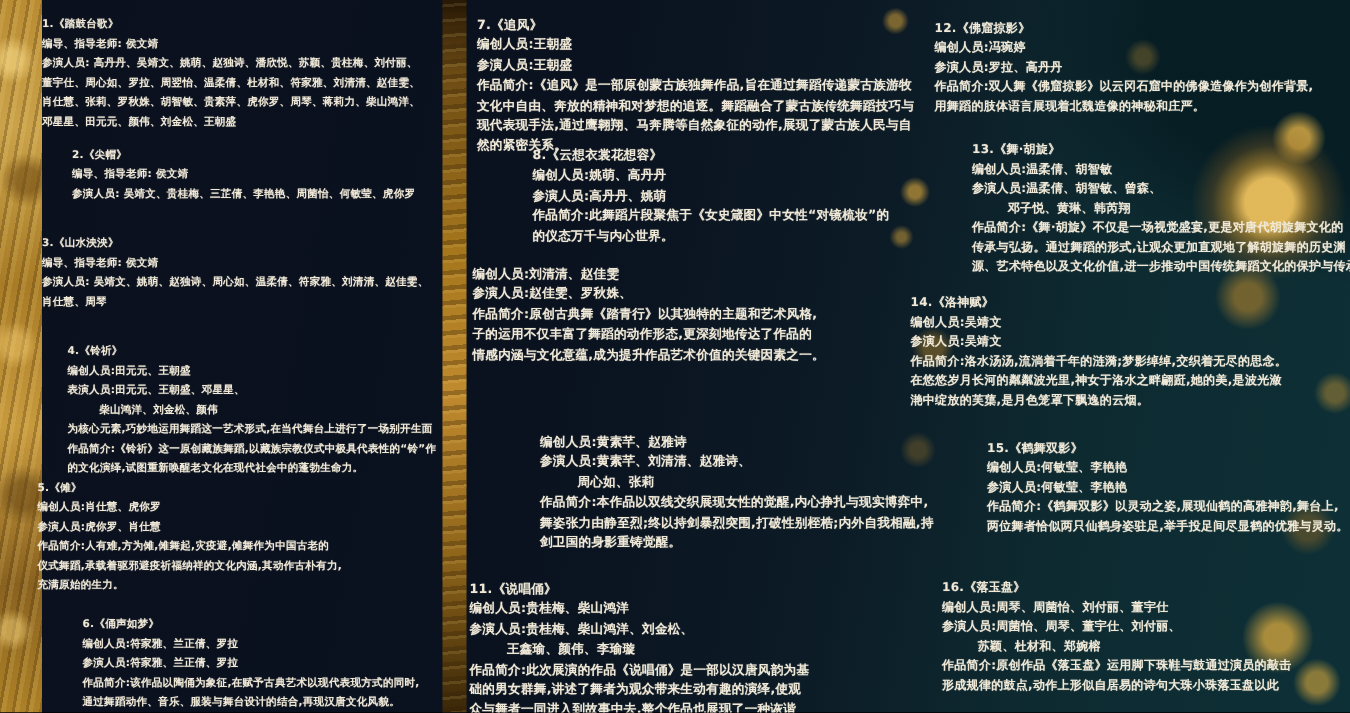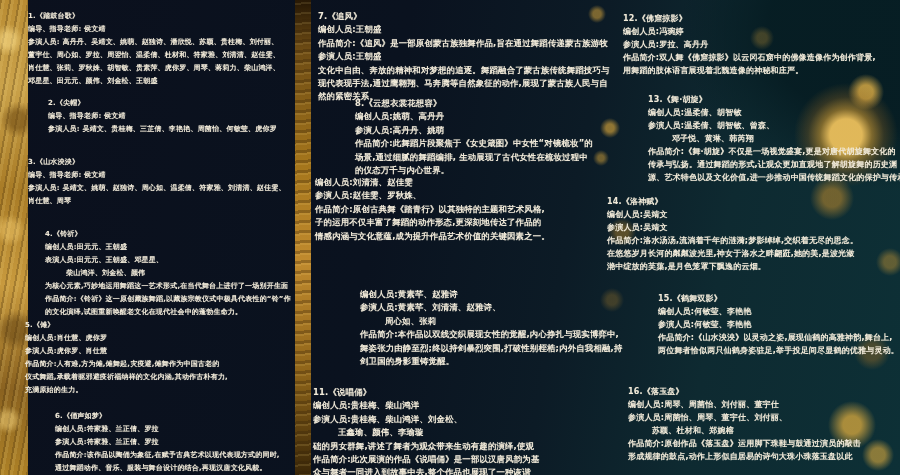--- a/index.html
+++ b/index.html
@@ -105,33 +105,32 @@
     <div class="title">6.《俑声如梦》</div>
     <div class="line">编创人员:符家雅、兰正倩、罗拉</div>
     <div class="line">参演人员:符家雅、兰正倩、罗拉</div>
     <div class="line">作品简介:该作品以陶俑为象征,在赋予古典艺术以现代表现方式的同时,</div>
     <div class="line">通过舞蹈动作、音乐、服装与舞台设计的结合,再现汉唐文化风貌。</div>
   </div>
 
   <div class="item c2" style="left:318px;top:10px">
     <div class="title">7.《追风》</div>
     <div class="line">编创人员:王朝盛</div>
+    <div class="line">参演人员:王朝盛</div>
     <div class="line">作品简介:《追风》是一部原创蒙古族独舞作品,旨在通过舞蹈传递蒙古族游牧</div>
-    <div class="line">参演人员:王朝盛</div>
     <div class="line">文化中自由、奔放的精神和对梦想的追逐。舞蹈融合了蒙古族传统舞蹈技巧与</div>
     <div class="line">现代表现手法,通过鹰翱翔、马奔腾等自然象征的动作,展现了蒙古族人民与自</div>
     <div class="line">然的紧密关系。</div>
   </div>
 
   <div class="item c2" style="left:355px;top:97px">
     <div class="title">8.《云想衣裳花想容》</div>
     <div class="line">编创人员:姚萌、高丹丹</div>
     <div class="line">参演人员:高丹丹、姚萌</div>
     <div class="line">作品简介:此舞蹈片段聚焦于《女史箴图》中女性“对镜梳妆”的</div>
-    <div class="line">场景,通过细腻的舞蹈编排, 生动展现了古代女性在梳妆过程中</div>
     <div class="line">的仪态万千与内心世界。</div>
   </div>
 
   <div class="item c2" style="left:315px;top:176px">
     <div class="line">编创人员:刘清清、赵佳雯</div>
     <div class="line">参演人员:赵佳雯、罗秋姝、</div>
     <div class="line">作品简介:原创古典舞《踏青行》以其独特的主题和艺术风格,</div>
     <div class="line">子的运用不仅丰富了舞蹈的动作形态,更深刻地传达了作品的</div>
     <div class="line">情感内涵与文化意蕴,成为提升作品艺术价值的关键因素之一。</div>
   </div>
@@ -143,22 +142,22 @@
     <div class="line">作品简介:本作品以双线交织展现女性的觉醒,内心挣扎与现实博弈中,</div>
     <div class="line">舞姿张力由静至烈;终以持剑暴烈突围,打破性别桎梏;内外自我相融,持</div>
     <div class="line">剑卫国的身影重铸觉醒。</div>
   </div>
 
   <div class="item c2" style="left:313px;top:386px">
     <div class="title">11.《说唱俑》</div>
     <div class="line">编创人员:贵桂梅、柴山鸿洋</div>
     <div class="line">参演人员:贵桂梅、柴山鸿洋、刘金松、</div>
     <div class="line">        王鑫瑜、颜伟、李瑜璇</div>
+    <div class="line">作品简介:此次展演的作品《说唱俑》是一部以汉唐风韵为基</div>
     <div class="line">础的男女群舞,讲述了舞者为观众带来生动有趣的演绎,使观</div>
-    <div class="line">作品简介:此次展演的作品《说唱俑》是一部以汉唐风韵为基</div>
     <div class="line">众与舞者一同进入到故事中去,整个作品也展现了一种诙谐</div>
 
   </div>
 
   <div class="item c3" style="left:623px;top:12px">
     <div class="title">12.《佛窟掠影》</div>
     <div class="line">编创人员:冯琬婷</div>
     <div class="line">参演人员:罗拉、高丹丹</div>
     <div class="line">作品简介:双人舞《佛窟掠影》以云冈石窟中的佛像造像作为创作背景,</div>
     <div class="line">用舞蹈的肢体语言展现着北魏造像的神秘和庄严。</div>
@@ -180,21 +179,21 @@
     <div class="line">参演人员:吴靖文</div>
     <div class="line">作品简介:洛水汤汤,流淌着千年的涟漪;梦影绰绰,交织着无尽的思念。</div>
     <div class="line">在悠悠岁月长河的粼粼波光里,神女于洛水之畔翩跹,她的美,是波光潋</div>
     <div class="line">滟中绽放的芙蕖,是月色笼罩下飘逸的云烟。</div>
   </div>
 
   <div class="item c3" style="left:658px;top:292px">
     <div class="title">15.《鹤舞双影》</div>
     <div class="line">编创人员:何敏莹、李艳艳</div>
     <div class="line">参演人员:何敏莹、李艳艳</div>
-    <div class="line">作品简介:《山水泱泱》以灵动之姿,展现仙鹤的高雅神韵,舞台上,</div>
+    <div class="line">作品简介:《鹤舞双影》以灵动之姿,展现仙鹤的高雅神韵,舞台上,</div>
     <div class="line">两位舞者恰似两只仙鹤身姿驻足,举手投足间尽显鹤的优雅与灵动。</div>
   </div>
 
   <div class="item c3" style="left:628px;top:385px">
     <div class="title">16.《落玉盘》</div>
     <div class="line">编创人员:周琴、周菌怡、刘付丽、董宇仕</div>
     <div class="line">参演人员:周菌怡、周琴、董宇仕、刘付丽、</div>
     <div class="line">        苏颖、杜材和、郑婉榕</div>
     <div class="line">作品简介:原创作品《落玉盘》运用脚下珠鞋与鼓通过演员的敲击</div>
     <div class="line">形成规律的鼓点,动作上形似自居易的诗句大珠小珠落玉盘以此</div>

